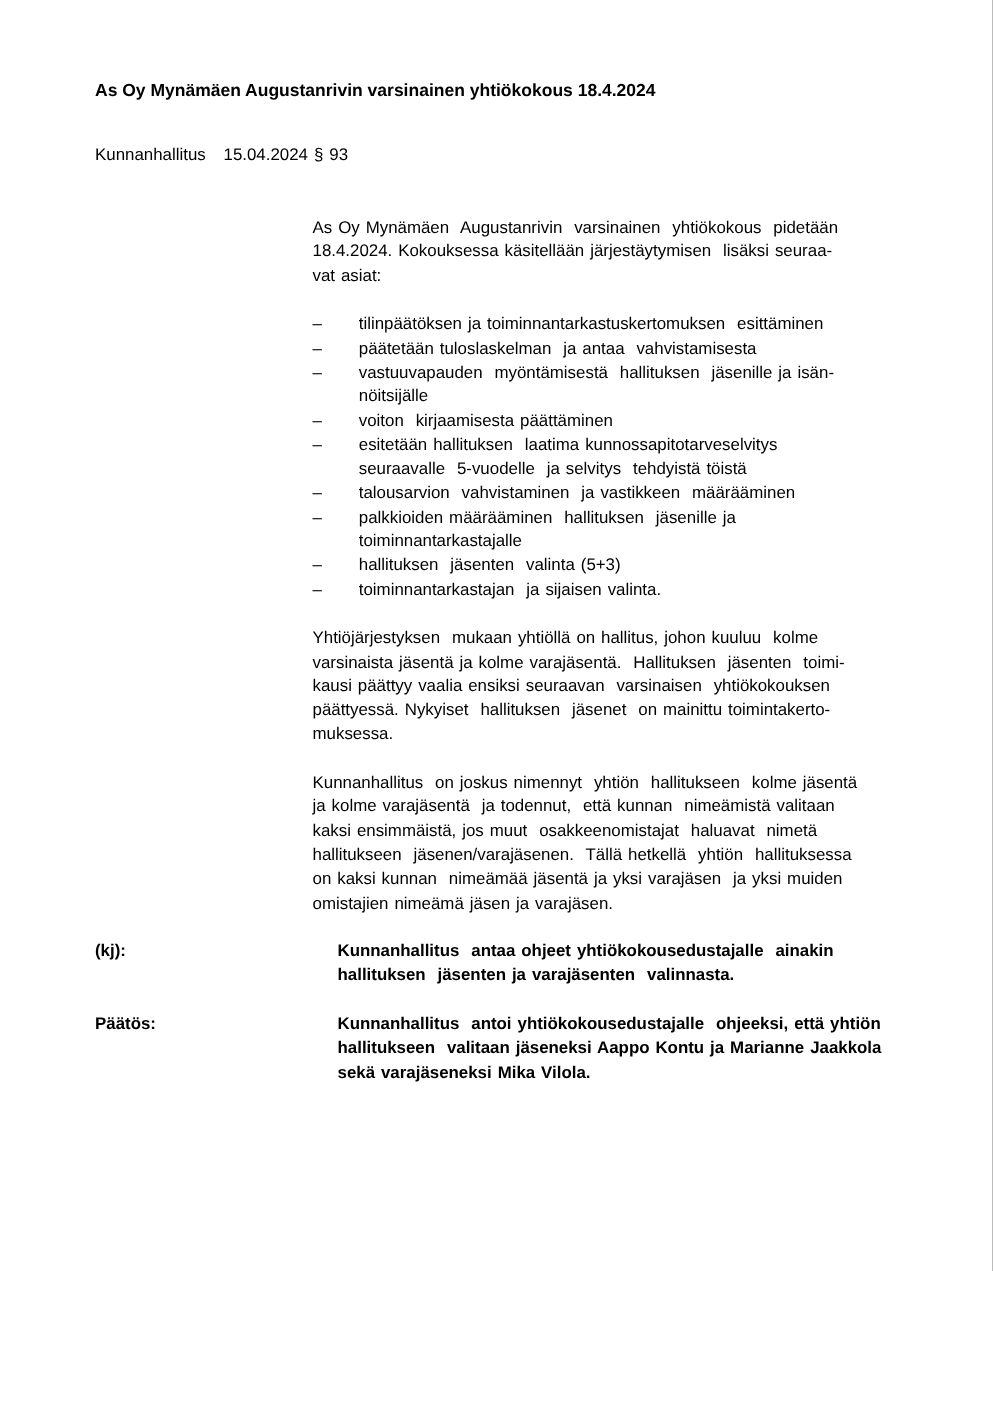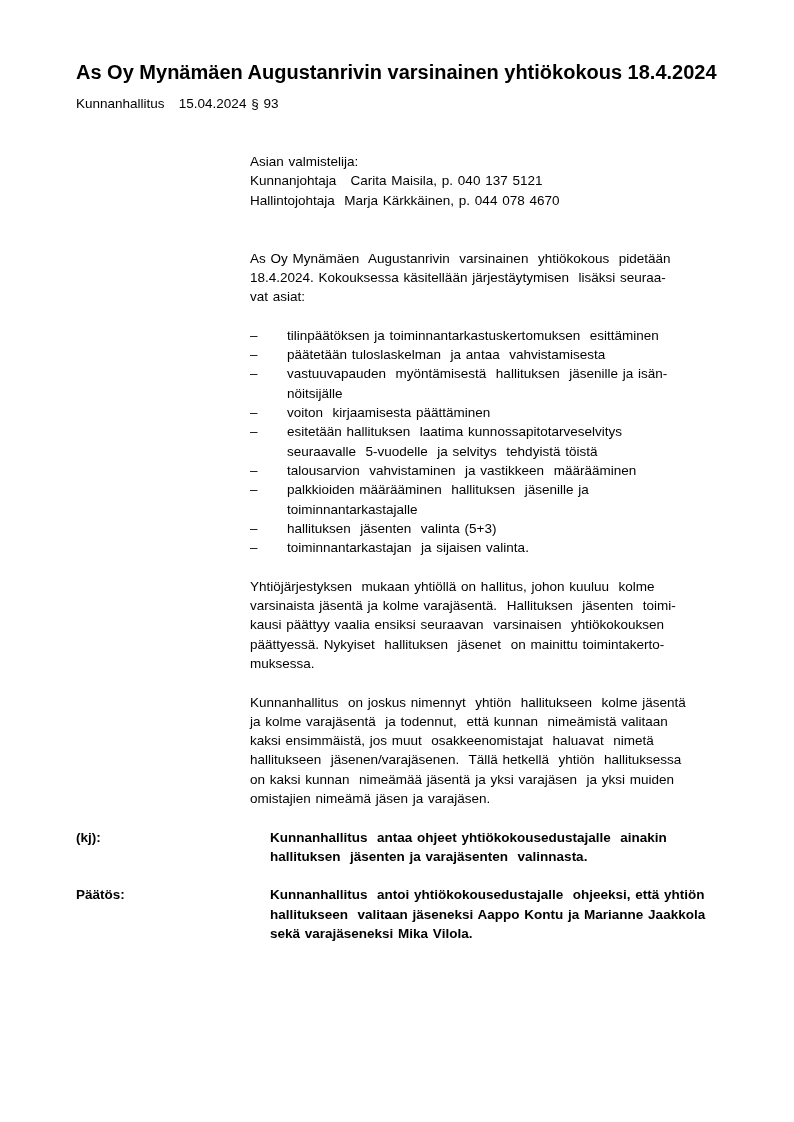--- a/index.html
+++ b/index.html
@@ -12,25 +12,25 @@
     font-family: "Liberation Sans", "DejaVu Sans", sans-serif;
     font-size: 13.5px;
     line-height: 19.3px;
     box-sizing: border-box;
     padding: 63px 59px 0 76px;
     overflow: hidden;
   }
   .txt { white-space: pre-wrap; word-spacing: 1px; }
   .doc-title {
     font-weight: bold;
-    font-size: 20px;
+    font-size: 14px;
     line-height: 19.3px;
     white-space: pre-wrap;
   }
-  .meta { margin-top: 12px; }
+  .meta { margin-top: 32px; }
   .gap-1 { margin-top: 19.3px; }
   .gap-2 { margin-top: 38.6px; }
   .indent { margin-left: 174px; }
   .bullet-row { display: flex; }
   .bullet-row .dash { width: 37px; flex: none; }
   .bullet-row .b-text { flex: 1; }
   .labeled-row { display: flex; font-weight: bold; }
   .labeled-row .col-label { width: 174px; flex: none; }
   .labeled-row .col-text { flex: 1; margin-left: 20px; }
 </style>
@@ -38,25 +38,20 @@
 <body>
 
 <div class="page">
 
   <div class="doc-title">As Oy Mynämäen Augustanrivin varsinainen yhtiökokous 18.4.2024</div>
 
   <div class="meta">
     <div class="txt">Kunnanhallitus   15.04.2024 § 93</div>
   </div>
 
-  <div class="indent gap-2">
-    <div class="txt">Asian valmistelija:</div>
-    <div class="txt">Kunnanjohtaja   Carita Maisila, p. 040 137 5121</div>
-    <div class="txt">Hallintojohtaja  Marja Kärkkäinen, p. 044 078 4670</div>
-  </div>
 
   <div class="indent gap-2 txt">As Oy Mynämäen  Augustanrivin  varsinainen  yhtiökokous  pidetään
 18.4.2024. Kokouksessa käsitellään järjestäytymisen  lisäksi seuraa-
 vat asiat:</div>
 
   <div class="indent gap-1">
     <div class="bullet-row">
       <span class="dash txt">–</span>
       <span class="b-text txt">tilinpäätöksen ja toiminnantarkastuskertomuksen  esittäminen</span>
     </div>

